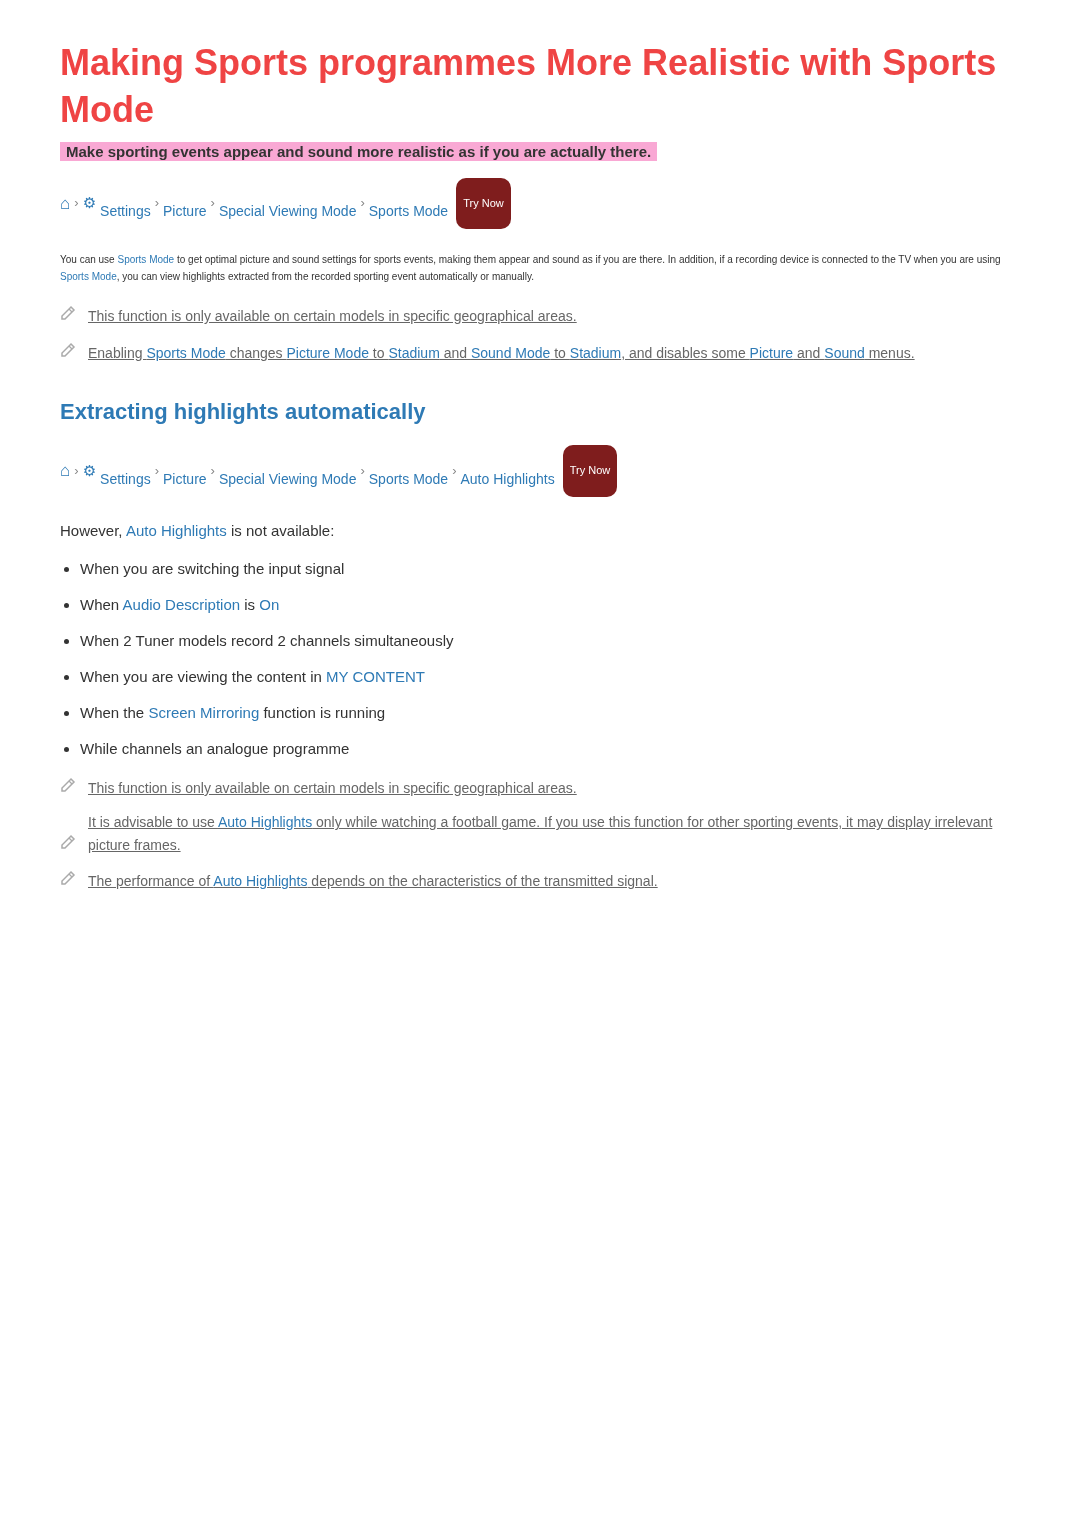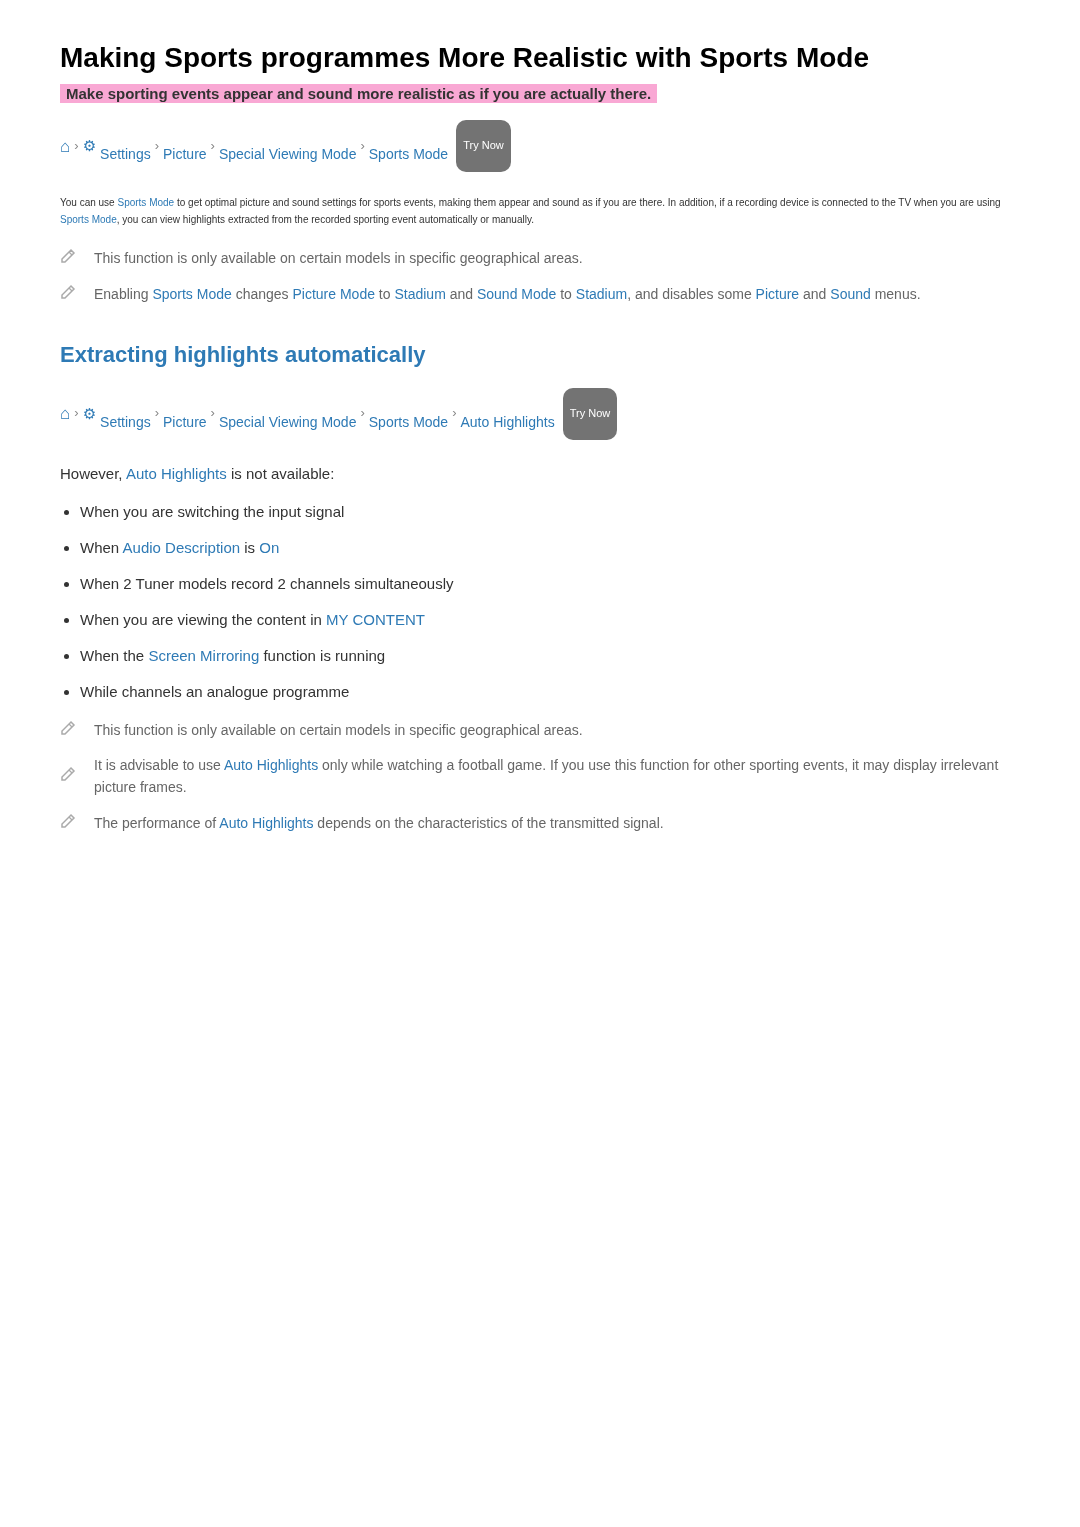--- a/index.html
+++ b/index.html
@@ -6,23 +6,23 @@
     body {
       font-family: 'Segoe UI', Arial, sans-serif;
       background: #fff;
       color: #333;
       font-size: 15px;
       line-height: 1.6;
       padding: 40px 60px;
       max-width: 1080px;
     }
     h1 {
-      font-size: 28px;
+      font-size: 36px;
       font-weight: 600;
-      color: #000000;
+      color: #ef4444;
       margin-bottom: 6px;
       line-height: 1.3;
     }
     .breadcrumb {
       display: flex;
       align-items: center;
       gap: 4px;
       font-size: 14px;
       color: #2e7ab5;
       margin-bottom: 22px;
@@ -31,21 +31,21 @@
     .breadcrumb .sep {
       color: #888;
       font-size: 13px;
     }
     .breadcrumb a {
       color: #2e7ab5;
       text-decoration: none;
       margin-top: 16px;
     }
     .try-now {
-      background: #737373;
+      background: #7f1d1d;
       color: #fff;
       font-size: 11px;
       padding: 17px 7px;
       border-radius: 10px;
       margin-left: 4px;
       display: inline-block;
       vertical-align: middle;
     }
     .body-text {
       font-size: 10px;
@@ -55,26 +55,27 @@
     }
     .link {
       color: #2e7ab5;
       text-decoration: none;
     }
     .notes {
       margin-bottom: 20px;
     }
     .note {
       display: flex;
-      align-items: center;
-      gap: 18px;
+      align-items: flex-end;
+      gap: 12px;
       margin-bottom: 12px;
       font-size: 14px;
       color: #666;
       line-height: 1.6;
+      text-decoration: underline;
     }
     .note-icon {
       flex-shrink: 0;
       margin-top: 2px;
     }
     h2 {
       font-size: 22px;
       font-weight: 600;
       color: #2e7ab5;
       margin-top: 30px;

